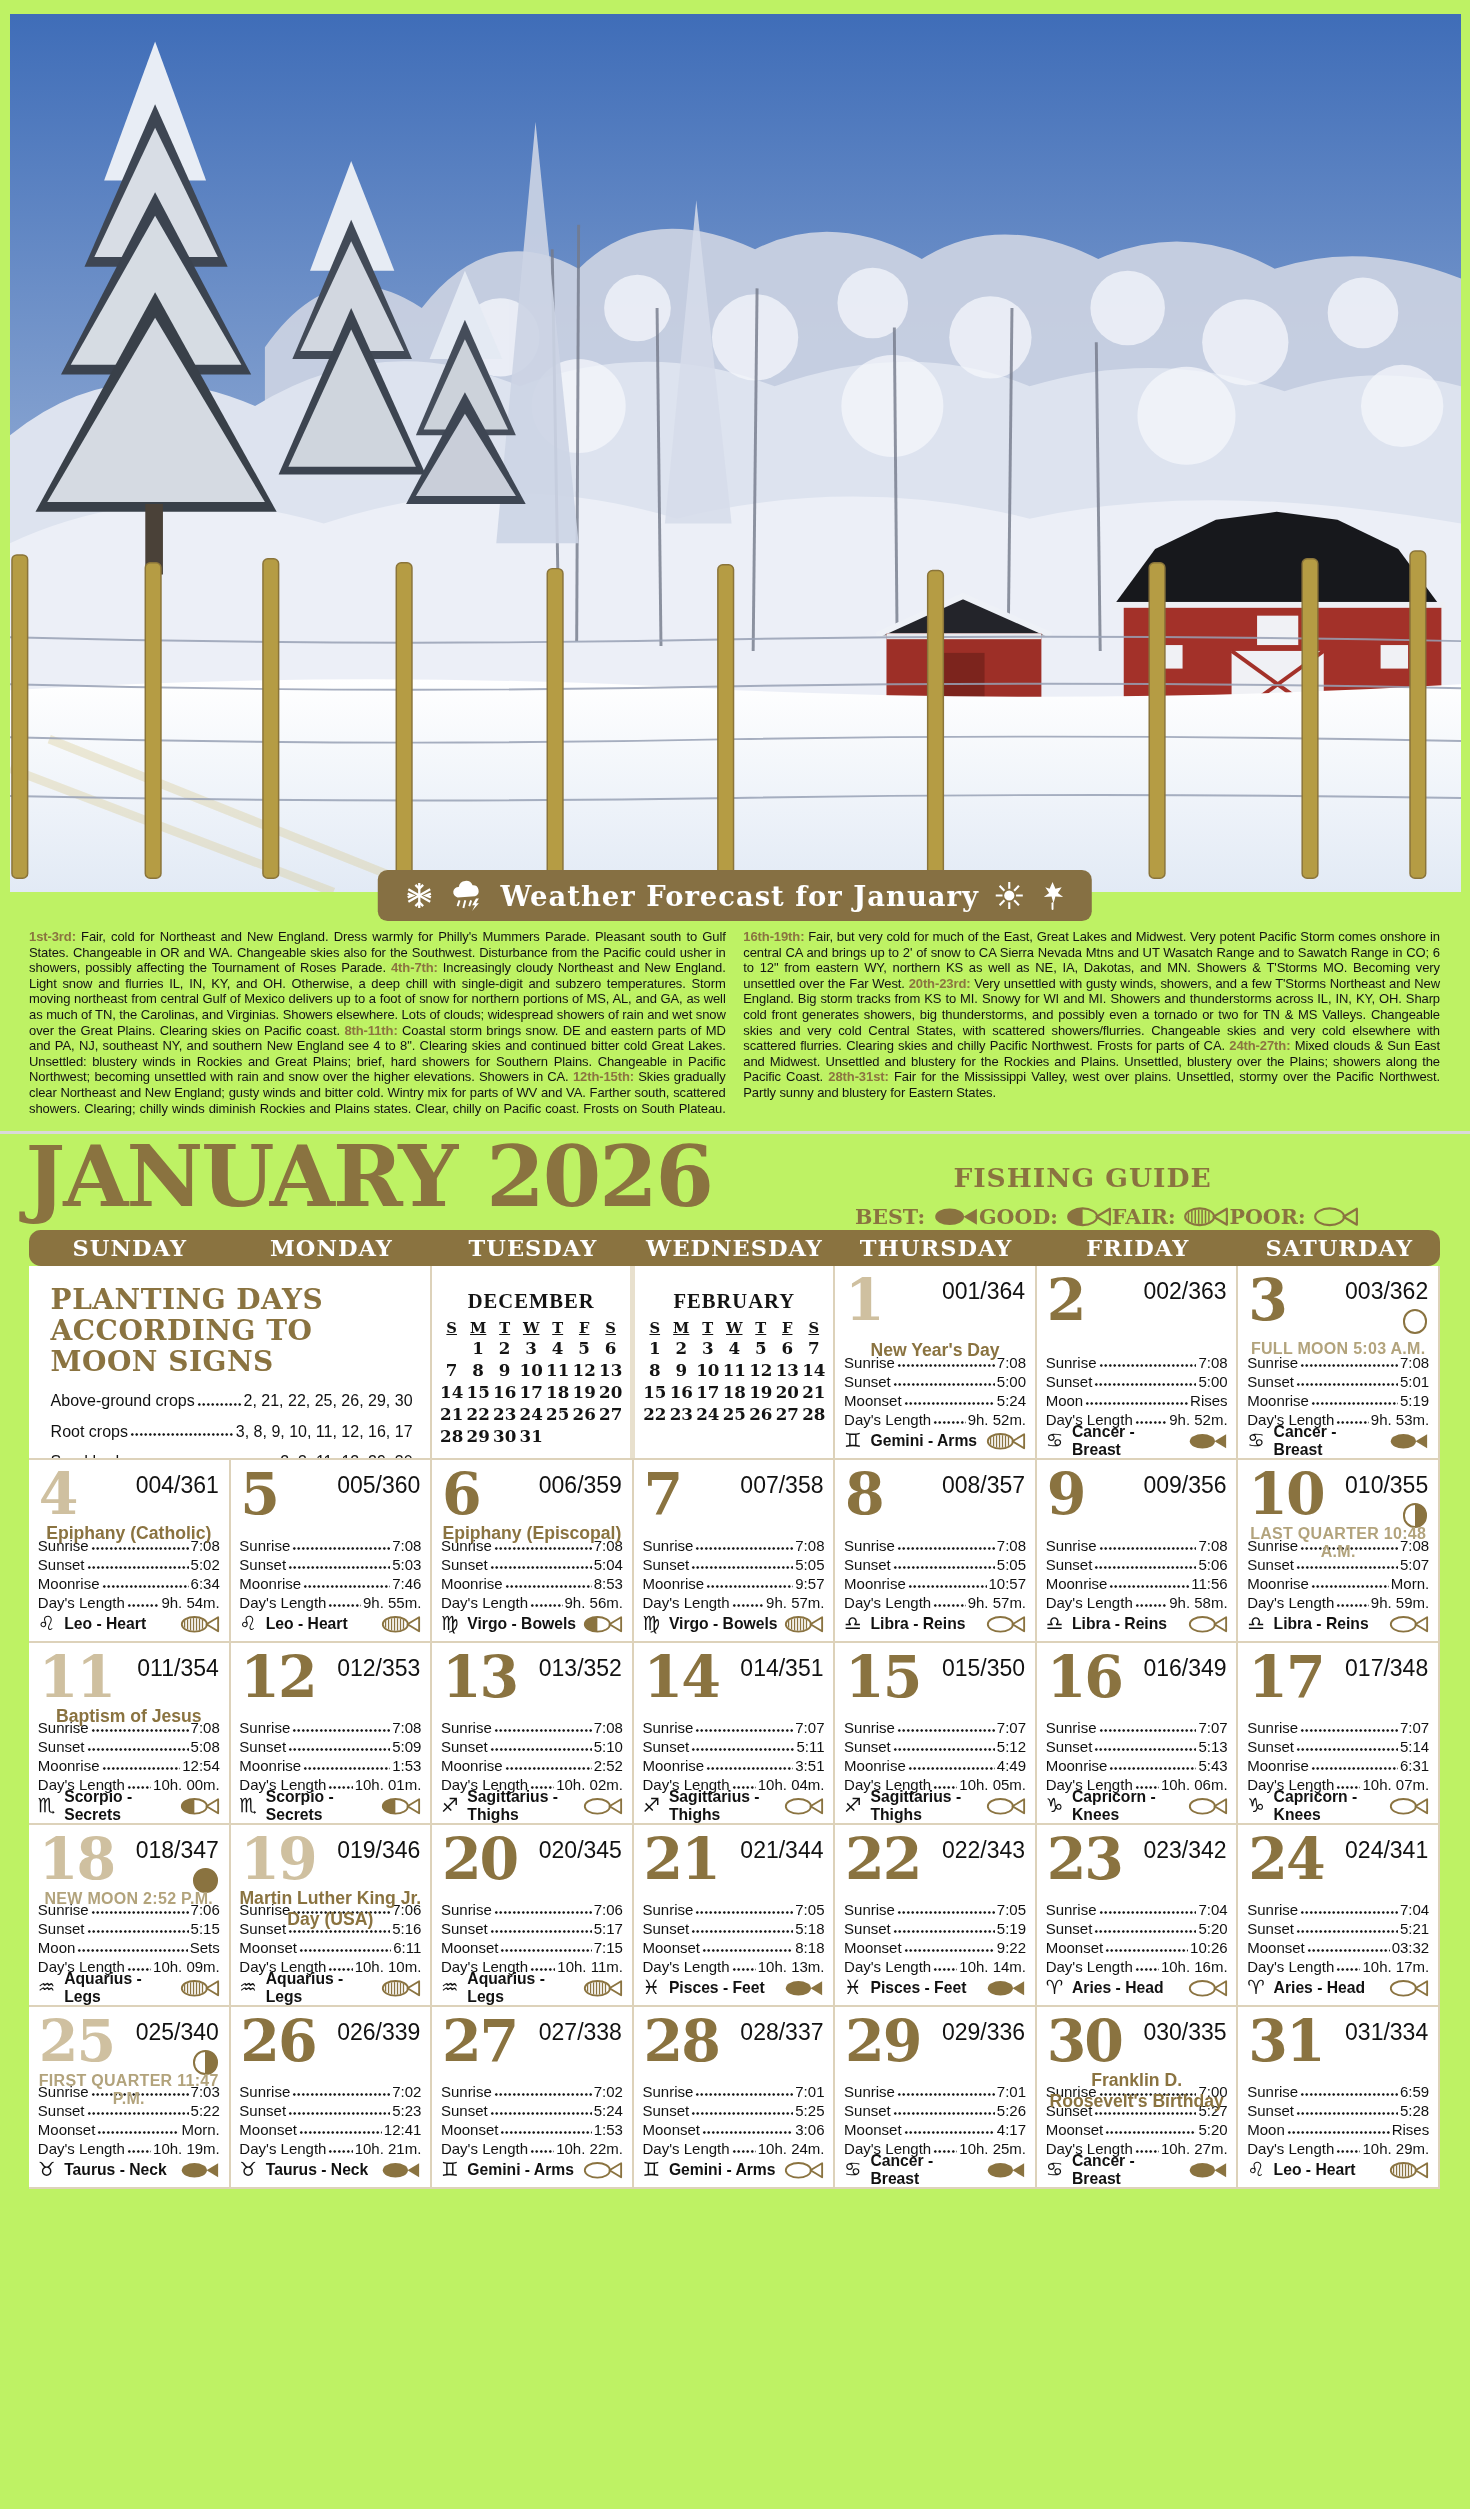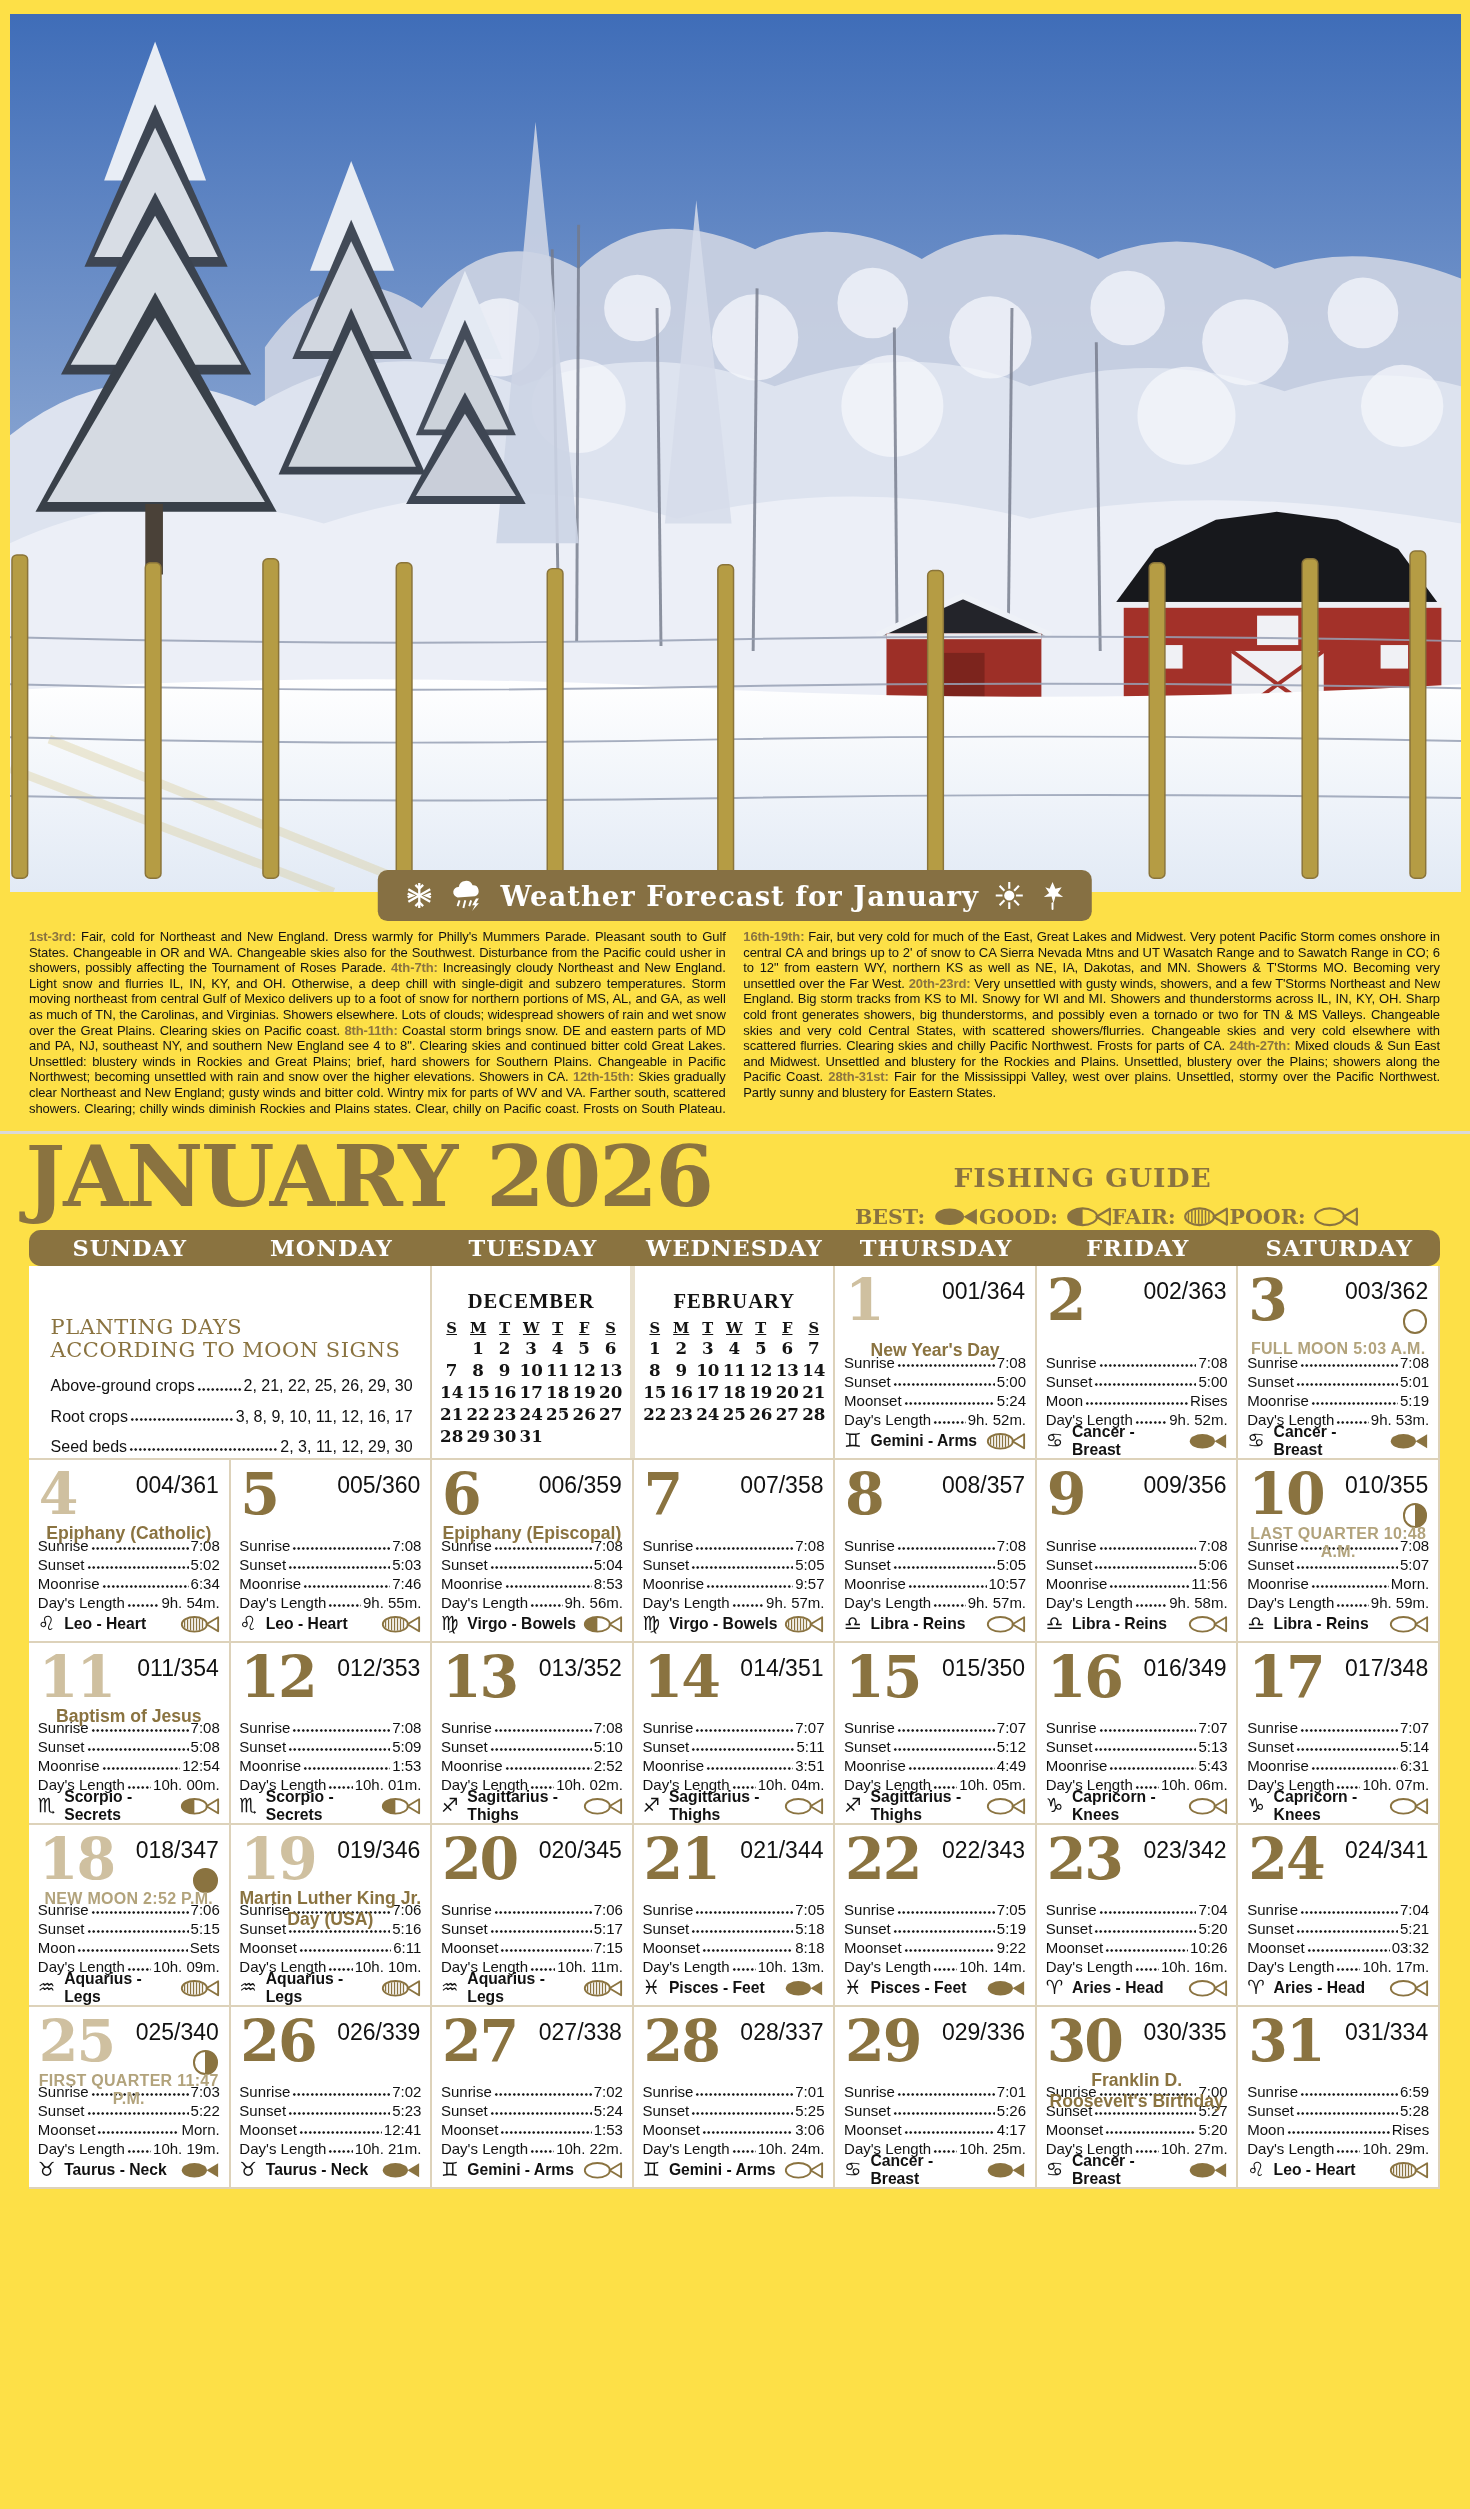--- a/index.html
+++ b/index.html
@@ -2,21 +2,21 @@
 <html><head>
 <meta charset="utf-8">
 <style>
   :root{
     --brand:#8a7340;
     --light:#cfc0a0;
     --tan:#b2a37c;
     --bd:#ddd2ba;
   }
   html,body{margin:0;padding:0;background:#fff;}
-  .page{position:relative;width:1470px;height:2509px;background:#fde047;overflow:hidden;
+  .page{position:relative;width:1470px;height:2509px;background:#bef264;overflow:hidden;
         font-family:"Liberation Sans",sans-serif;}
   
   .photo{position:absolute;left:9.8px;top:13.7px;width:1451px;height:878px;overflow:hidden;}
   .photo svg{display:block;width:100%;height:100%;}
   
   .banner{position:absolute;left:50%;top:870px;transform:translateX(-50%);
           height:51px;background:#867043;border-radius:9.8px;display:flex;align-items:center;
           gap:15.7px;padding:0 27.4px;z-index:6;}
   .banner-label{font-family:"DejaVu Serif",serif;font-weight:bold;font-size:27.4px;color:#fff;
           letter-spacing:1px;white-space:nowrap;}
@@ -44,22 +44,22 @@
   .wday{flex:1;color:#fff;text-align:center;line-height:37px;
         font-family:"DejaVu Serif",serif;font-weight:bold;font-size:22.5px;letter-spacing:1px;}
   
   .calgrid{position:absolute;left:29px;top:1266px;width:1411px;display:grid;
            grid-template-columns:repeat(7,1fr);grid-template-rows:194px 183px 182px 182px 182px;}
   .cell{position:relative;background:#fff;border-right:2px solid var(--bd);
         border-bottom:2px solid var(--bd);overflow:hidden;box-sizing:border-box;}
   .span2{grid-column:span 2;}
   
   .planting{padding:17.6px 17.6px 7.8px 21.6px;}
-  .p-title{font-family:"DejaVu Serif",serif;font-weight:normal;font-size:21px;line-height:1.12;
-           color:var(--brand);letter-spacing:0.5px;margin-top:32px;}
+  .p-title{font-family:"DejaVu Serif",serif;font-weight:bold;font-size:28px;line-height:1.12;
+           color:var(--brand);letter-spacing:0.5px;}
   .prows{margin-top:14.7px;display:flex;flex-direction:column;gap:12.3px;text-align:center;}
   .prow{display:flex;align-items:baseline;font-size:16px;color:#111;}
   
   .minicals{display:flex;}
   .mc{flex:1;padding-top:23.5px;text-align:center;}
   .mc+.mc{border-left:5.9px solid #e8e0cd;}
   .mc-title{font-family:Liberation Serif, serif;font-weight:bold;font-size:20.6px;letter-spacing:1px;
             color:#141414;margin-bottom:6.9px;}
   .mc-grid{display:grid;grid-template-columns:repeat(7,26.5px);justify-content:center;row-gap:2px;}
   .mc-dow{font-family:"DejaVu Serif",serif;font-weight:bold;font-size:14.7px;

